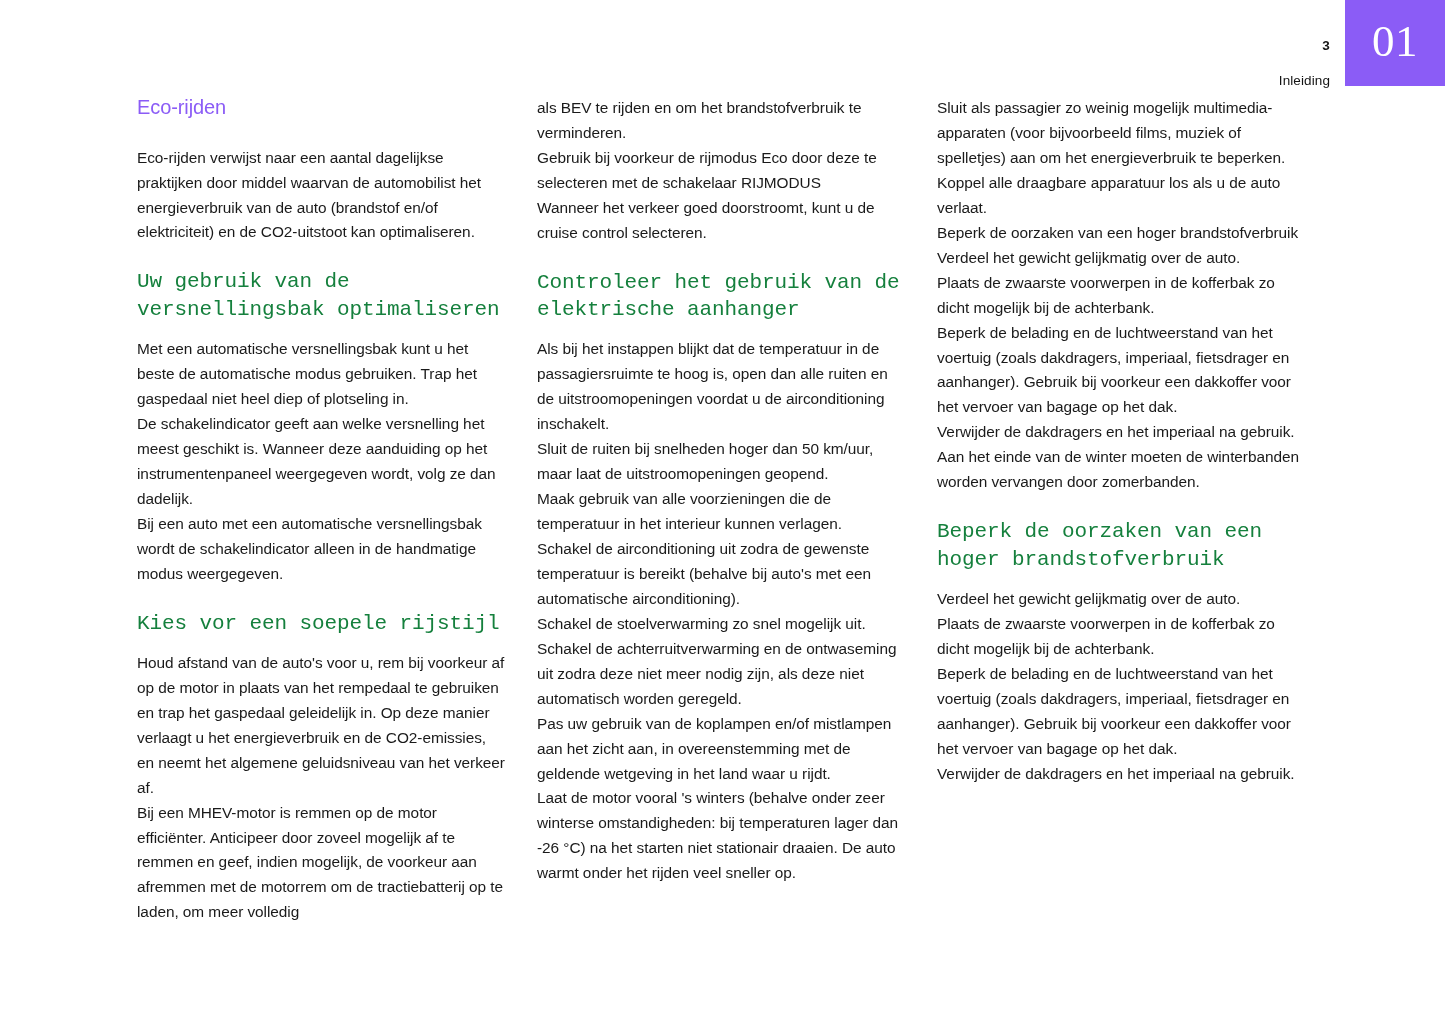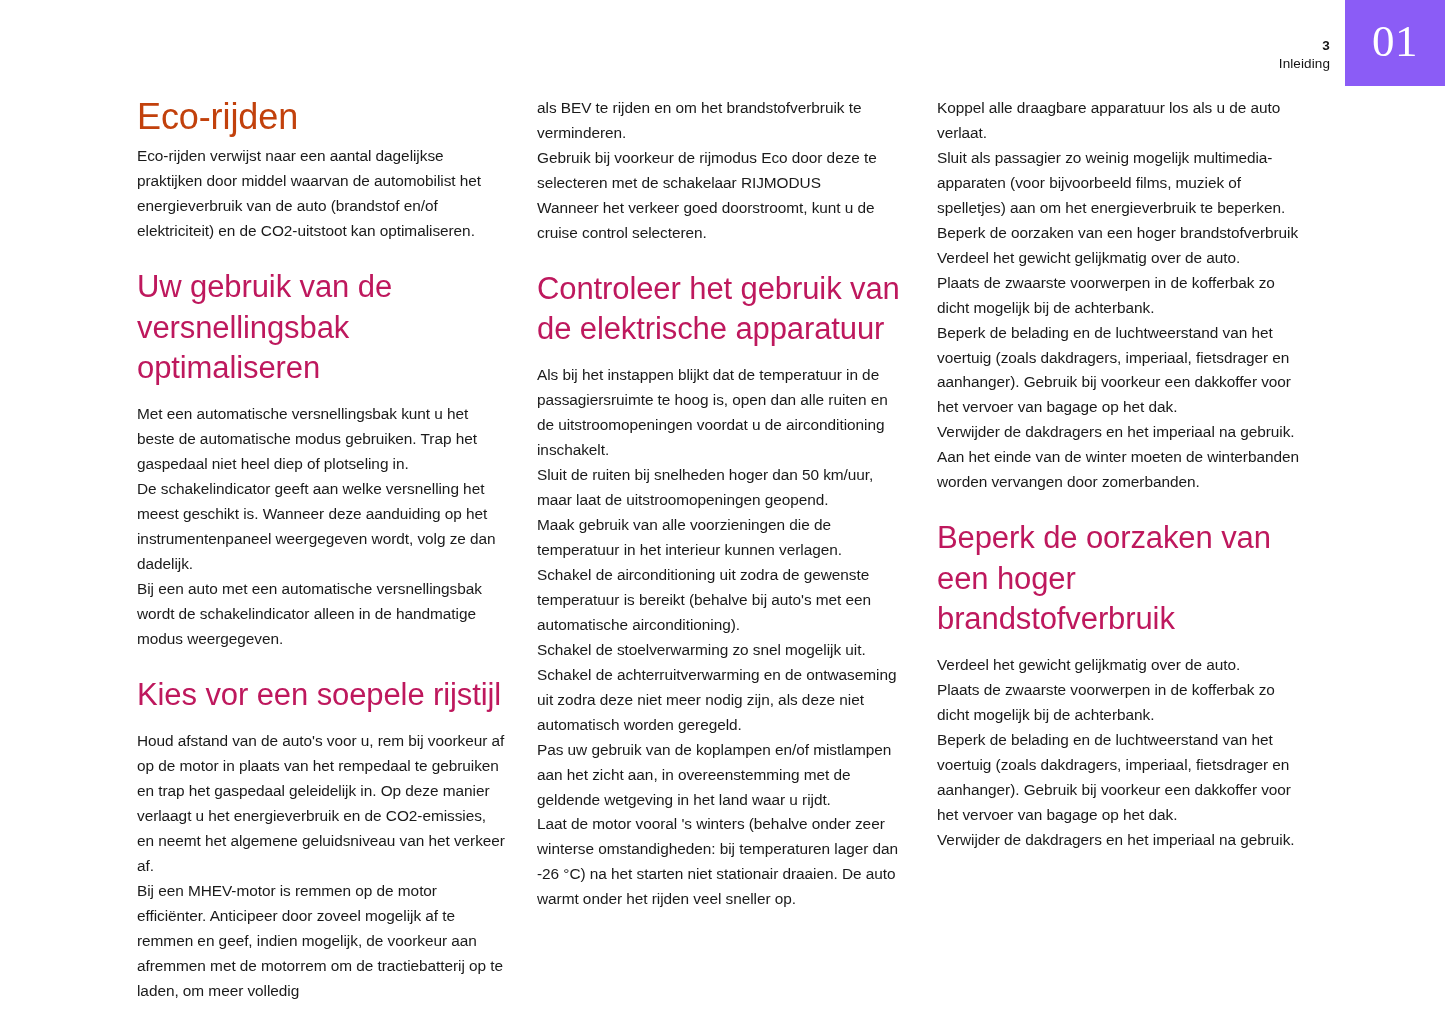--- a/index.html
+++ b/index.html
@@ -63,57 +63,58 @@
     color: #141414;
     letter-spacing: 0.2px;
   }
 
   .header-section-name {
     display: block;
     font-size: 13.5px;
     font-weight: 400;
     color: #141414;
     letter-spacing: 0.1px;
-    margin-top: 1px;
+    margin-top: 18px;
   }
 
   
   .columns {
     position: absolute;
     top: 96px;
     left: 137px;
     width: 1180px;
     display: flex;
     gap: 30px;
     align-items: flex-start;
   }
 
   .column {
     width: 370px;
     flex: 0 0 370px;
   }
 
   
   h1.doc-title {
-    font-size: 36px;
+    font-size: 20px;
     font-weight: 300;
-    color: #c2410c;
+    color: #8b5cf6;
     line-height: 1.18;
     letter-spacing: -0.1px;
-    margin-bottom: 6px;
+    margin-bottom: 26px;
   }
 
   h2.section-title {
-    font-size: 31px;
+    font-size: 21px;
     font-weight: 300;
-    color: #be185d;
+    color: #15803d;
     line-height: 1.30;
     letter-spacing: -0.1px;
     margin-top: 23px;
     margin-bottom: 14px;
+    font-family: Liberation Mono, monospace;
   }
 
   p.body-text {
     font-size: 15.4px;
     font-weight: 400;
     color: #1a1a1a;
     line-height: 1.62;
     letter-spacing: -0.05px;
   }
 
@@ -150,33 +151,33 @@
       <p class="body-text">De schakelindicator geeft aan welke versnelling het meest geschikt is. Wanneer deze aanduiding op het instrumentenpaneel weergegeven wordt, volg ze dan dadelijk.</p>
       <p class="body-text">Bij een auto met een automatische versnellingsbak wordt de schakelindicator alleen in de handmatige modus weergegeven.</p>
       <h2 class="section-title">Kies vor een soepele rijstijl</h2>
       <p class="body-text">Houd afstand van de auto's voor u, rem bij voorkeur af op de motor in plaats van het rempedaal te gebruiken en trap het gaspedaal geleidelijk in. Op deze manier verlaagt u het energieverbruik en de CO2-emissies, en neemt het algemene geluidsniveau van het verkeer af.</p>
       <p class="body-text">Bij een MHEV-motor is remmen op de motor efficiënter. Anticipeer door zoveel mogelijk af te remmen en geef, indien mogelijk, de voorkeur aan afremmen met de motorrem om de tractiebatterij op te laden, om meer volledig</p>
     </div>
   <div class="column">
       <p class="body-text">als BEV te rijden en om het brandstofverbruik te verminderen.</p>
       <p class="body-text"><span>Gebruik bij voorkeur de rijmodus </span><span class="emphasis">Eco</span><span> door deze te selecteren met de schakelaar </span><span class="emphasis">RIJMODUS</span></p>
       <p class="body-text">Wanneer het verkeer goed doorstroomt, kunt u de cruise control selecteren.</p>
-      <h2 class="section-title">Controleer het gebruik van de elektrische apparatuur</h2>
+      <h2 class="section-title">Controleer het gebruik van de elektrische aanhanger</h2>
       <p class="body-text">Als bij het instappen blijkt dat de temperatuur in de passagiersruimte te hoog is, open dan alle ruiten en de uitstroomopeningen voordat u de airconditioning inschakelt.</p>
       <p class="body-text">Sluit de ruiten bij snelheden hoger dan 50 km/uur, maar laat de uitstroomopeningen geopend.</p>
       <p class="body-text">Maak gebruik van alle voorzieningen die de temperatuur in het interieur kunnen verlagen.</p>
       <p class="body-text">Schakel de airconditioning uit zodra de gewenste temperatuur is bereikt (behalve bij auto's met een automatische airconditioning).</p>
       <p class="body-text">Schakel de stoelverwarming zo snel mogelijk uit.</p>
       <p class="body-text">Schakel de achterruitverwarming en de ontwaseming uit zodra deze niet meer nodig zijn, als deze niet automatisch worden geregeld.</p>
       <p class="body-text">Pas uw gebruik van de koplampen en/of mistlampen aan het zicht aan, in overeenstemming met de geldende wetgeving in het land waar u rijdt.</p>
       <p class="body-text">Laat de motor vooral 's winters (behalve onder zeer winterse omstandigheden: bij temperaturen lager dan -26 °C) na het starten niet stationair draaien. De auto warmt onder het rijden veel sneller op.</p>
     </div>
   <div class="column">
+      <p class="body-text">Sluit als passagier zo weinig mogelijk multimedia-apparaten (voor bijvoorbeeld films, muziek of spelletjes) aan om het energieverbruik te beperken.</p>
       <p class="body-text">Koppel alle draagbare apparatuur los als u de auto verlaat.</p>
-      <p class="body-text">Sluit als passagier zo weinig mogelijk multimedia-apparaten (voor bijvoorbeeld films, muziek of spelletjes) aan om het energieverbruik te beperken.</p>
       <p class="body-text">Beperk de oorzaken van een hoger brandstofverbruik</p>
       <p class="body-text">Verdeel het gewicht gelijkmatig over de auto.</p>
       <p class="body-text">Plaats de zwaarste voorwerpen in de kofferbak zo dicht mogelijk bij de achterbank.</p>
       <p class="body-text">Beperk de belading en de luchtweerstand van het voertuig (zoals dakdragers, imperiaal, fietsdrager en aanhanger). Gebruik bij voorkeur een dakkoffer voor het vervoer van bagage op het dak.</p>
       <p class="body-text">Verwijder de dakdragers en het imperiaal na gebruik.</p>
       <p class="body-text">Aan het einde van de winter moeten de winterbanden worden vervangen door zomerbanden.</p>
       <h2 class="section-title">Beperk de oorzaken van een hoger brandstofverbruik</h2>
       <p class="body-text">Verdeel het gewicht gelijkmatig over de auto.</p>
       <p class="body-text">Plaats de zwaarste voorwerpen in de kofferbak zo dicht mogelijk bij de achterbank.</p>
       <p class="body-text">Beperk de belading en de luchtweerstand van het voertuig (zoals dakdragers, imperiaal, fietsdrager en aanhanger). Gebruik bij voorkeur een dakkoffer voor het vervoer van bagage op het dak.</p>

